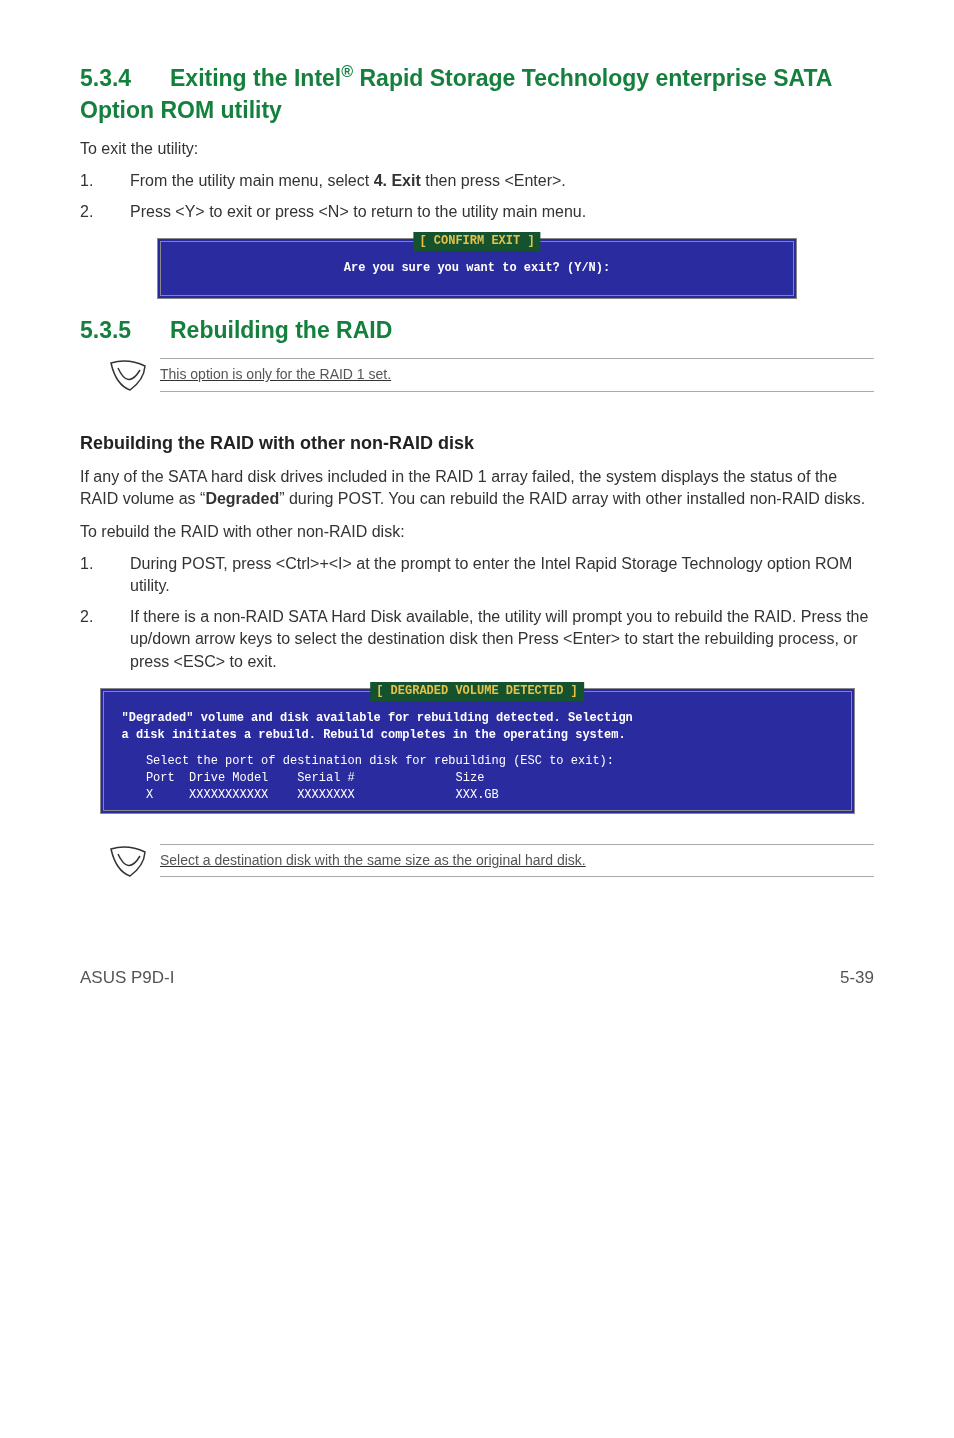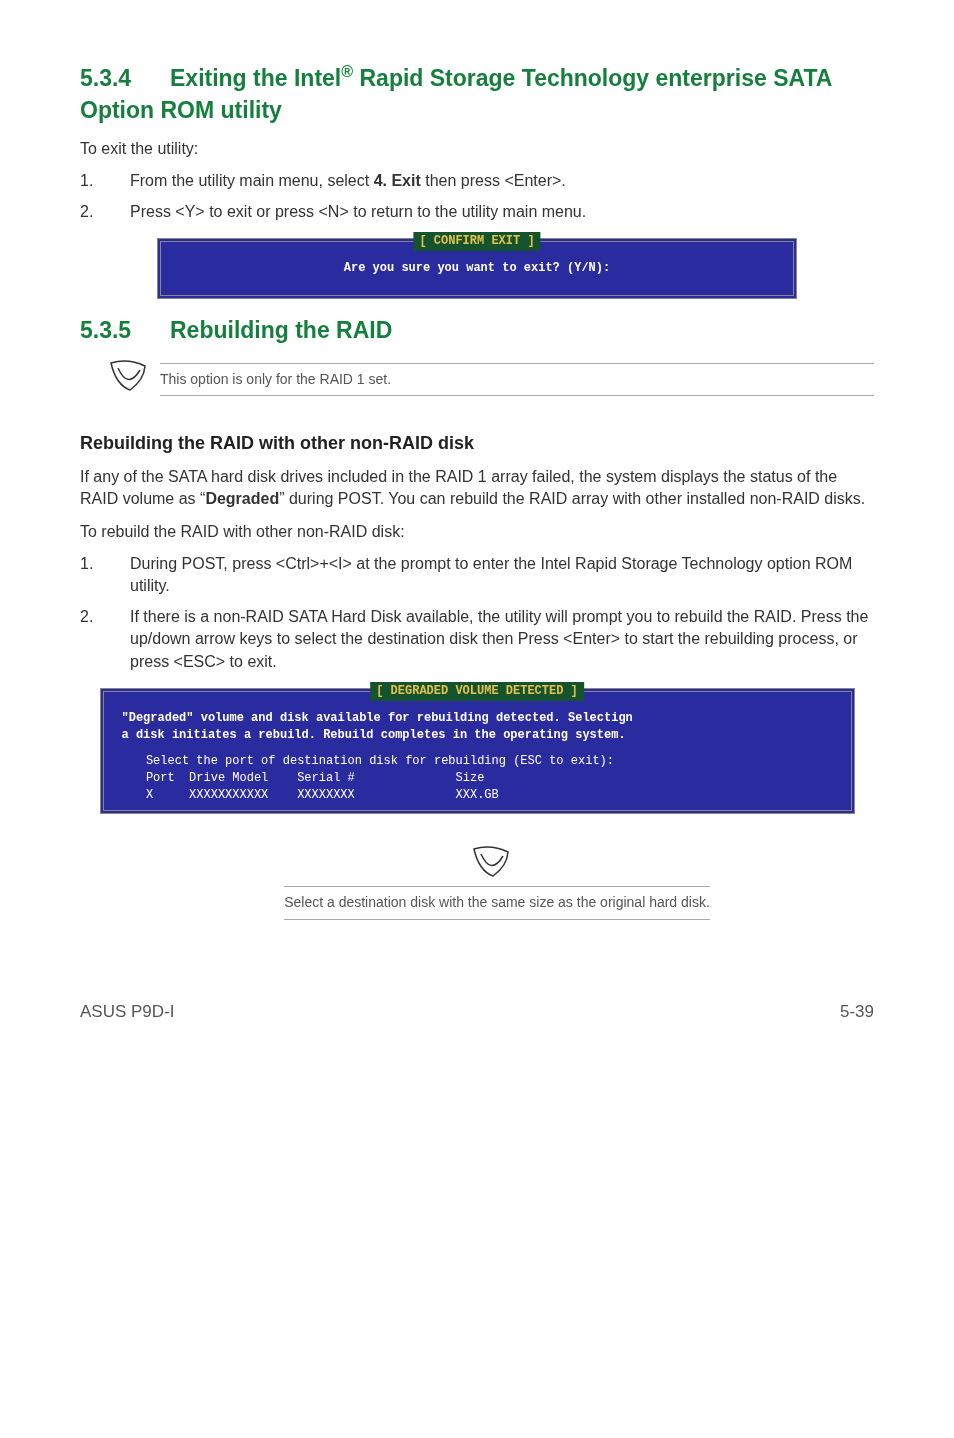--- a/index.html
+++ b/index.html
@@ -83,23 +83,24 @@
     font-size: 12px;
     margin: 10px 0 0 10px;
     font-weight: normal;
     white-space: pre;
   }
   .yellow-mono {
     color: #e6c24b;
   }
   .note-row {
     display: flex;
-    align-items: center;
+    align-items: flex-start;
     margin: 8px 0 30px 0;
     padding-left: 28px;
+    text-decoration: underline;
   }
   .note-icon {
     width: 40px;
     flex-shrink: 0;
     margin-top: 2px;
   }
   .note-text {
     flex: 1;
     padding-top: 0px;
     padding-bottom: 0px;
@@ -186,21 +187,21 @@
     <div style="color:#fff;font-family:'Courier New',monospace;font-size:12px;font-weight:bold;margin-top:8px;">
       <div>"Degraded" volume and disk available for rebuilding detected. Selectign</div>
       <div>a disk initiates a rebuild. Rebuild completes in the operating system.</div>
     </div>
     <pre class="terminal-pre yellow-mono">  Select the port of destination disk for rebuilding (ESC to exit):
   Port  Drive Model    Serial #              Size
   X     XXXXXXXXXXX    XXXXXXXX              XXX.GB</pre>
   </div>
 </div>
 
-<div class="note-row" style="margin-top:30px;flex-direction:column;">
+<div class="note-row" style="margin-top:30px;">
   <div class="note-icon">
     <svg viewBox="0 0 40 34" width="40" height="34">
       <path d="M3 3 Q 20 -2 37 6 Q 36 20 22 30 Q 8 25 3 3 Z" fill="none" stroke="#333" stroke-width="1.5"></path>
       <path d="M10 8 Q 20 30 32 10" fill="none" stroke="#333" stroke-width="1.5"></path>
     </svg>
   </div>
   <div class="note-text">Select a destination disk with the same size as the original hard disk.</div>
 </div>
 
 <div class="footer">

